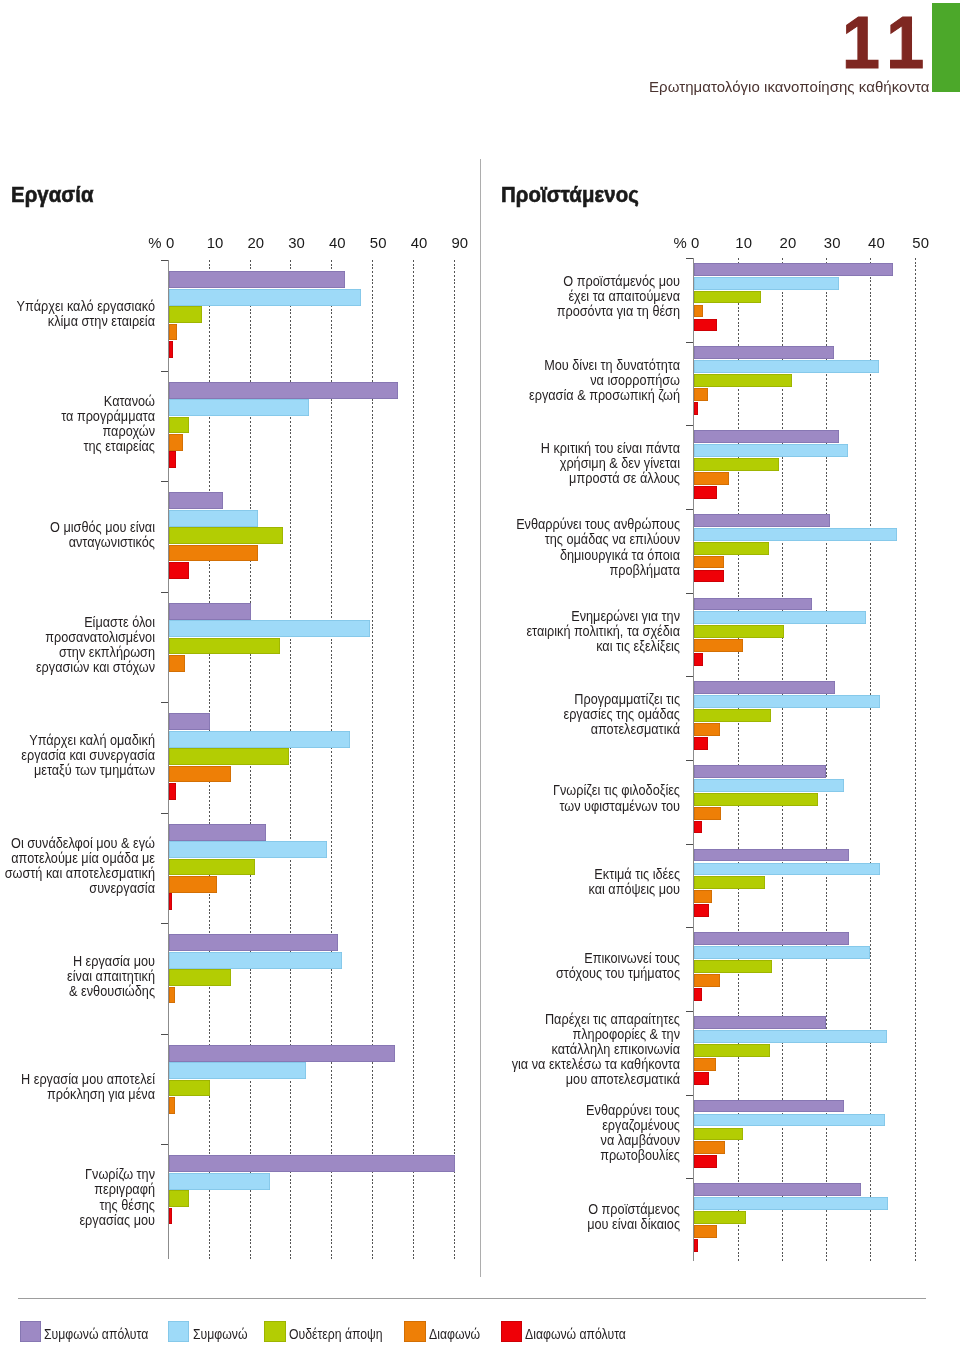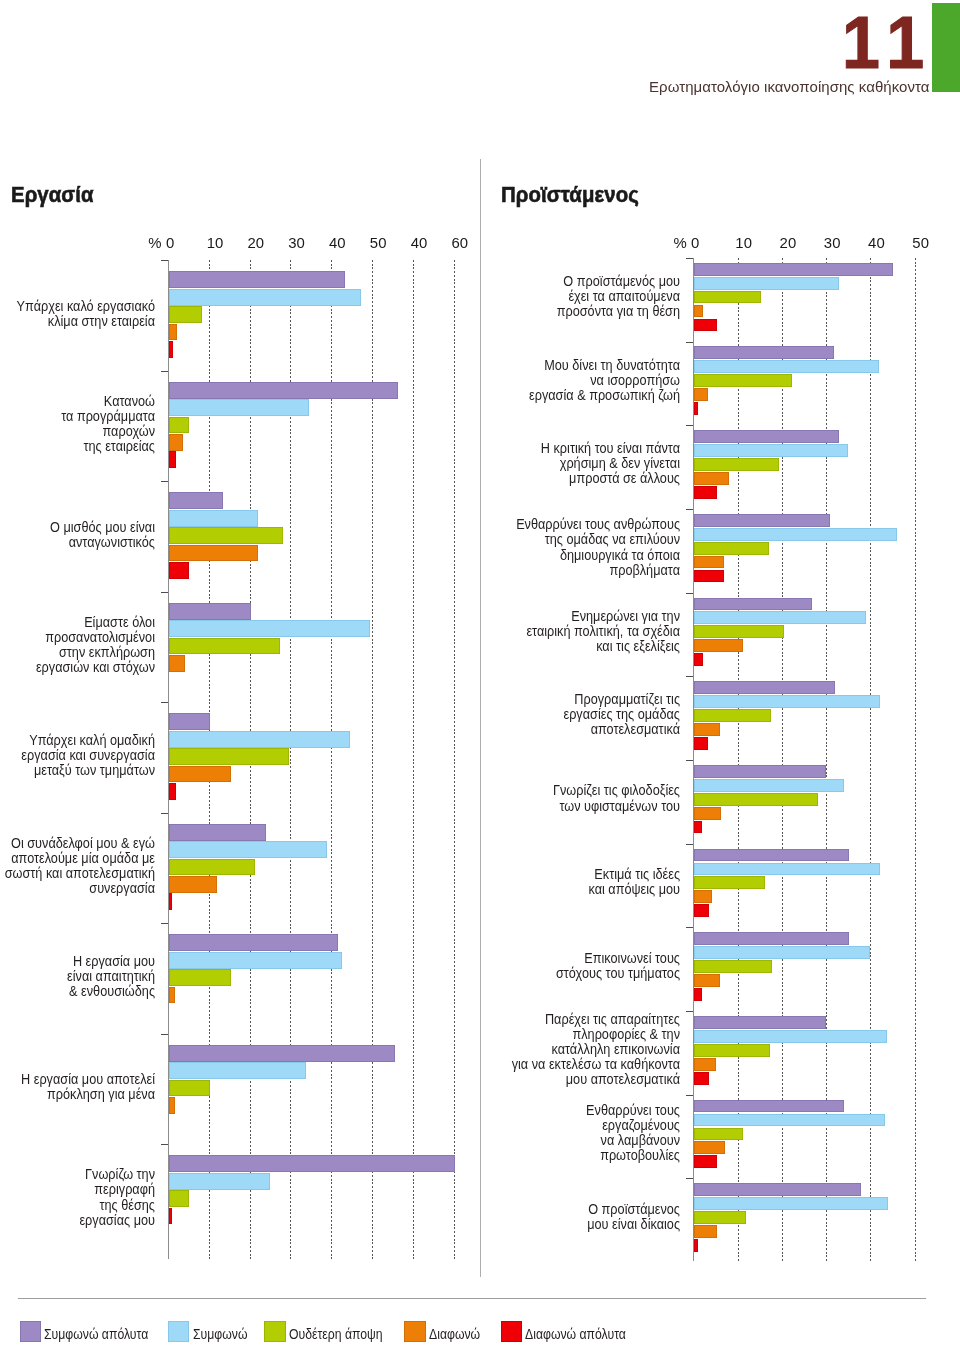--- a/index.html
+++ b/index.html
@@ -66,21 +66,21 @@
         <div class="tick-label" style="left:247.48000000000002px;top:236.2px;width:40px;text-align:left;">20</div>
         <div class="gridline" style="left:249.68px;top:260.3px;height:999.2px;"></div>
         <div class="tick-label" style="left:288.27px;top:236.2px;width:40px;text-align:left;">30</div>
         <div class="gridline" style="left:290.46999999999997px;top:260.3px;height:999.2px;"></div>
         <div class="tick-label" style="left:329.06px;top:236.2px;width:40px;text-align:left;">40</div>
         <div class="gridline" style="left:331.26px;top:260.3px;height:999.2px;"></div>
         <div class="tick-label" style="left:369.84999999999997px;top:236.2px;width:40px;text-align:left;">50</div>
         <div class="gridline" style="left:372.04999999999995px;top:260.3px;height:999.2px;"></div>
         <div class="tick-label" style="left:410.64px;top:236.2px;width:40px;text-align:left;">40</div>
         <div class="gridline" style="left:412.84px;top:260.3px;height:999.2px;"></div>
-        <div class="tick-label" style="left:451.43px;top:236.2px;width:40px;text-align:left;">60</div>
+        <div class="tick-label" style="left:451.43px;top:236.2px;width:40px;text-align:left;">90</div>
         <div class="gridline" style="left:453.63px;top:260.3px;height:999.2px;"></div>
         <div class="axis-line" style="left:168.1px;top:260.3px;height:999.2px;"></div>
         <div class="group-tick" style="left:161.1px;top:260.3px;width:7px;"></div>
         <div class="cat-label" style="left:-185.5px;top:297.5px;width:340px;">
           <div>Υπάρχει καλό εργασιακό</div>
           <div>κλίμα στην εταιρεία</div>
         </div>
         <div class="bar" style="left:169.1px;top:271.3px;width:176.2128px;height:16.9px;background:#9d89c4;box-shadow:inset 0 0 0 0.7px #8072ad;"></div>
         <div class="bar" style="left:169.1px;top:288.7px;width:191.713px;height:16.9px;background:#9edaf8;box-shadow:inset 0 0 0 0.7px #7fc3e5;"></div>
         <div class="bar" style="left:169.1px;top:306.1px;width:32.632px;height:16.9px;background:#b3cd03;box-shadow:inset 0 0 0 0.7px #98ad02;"></div>

